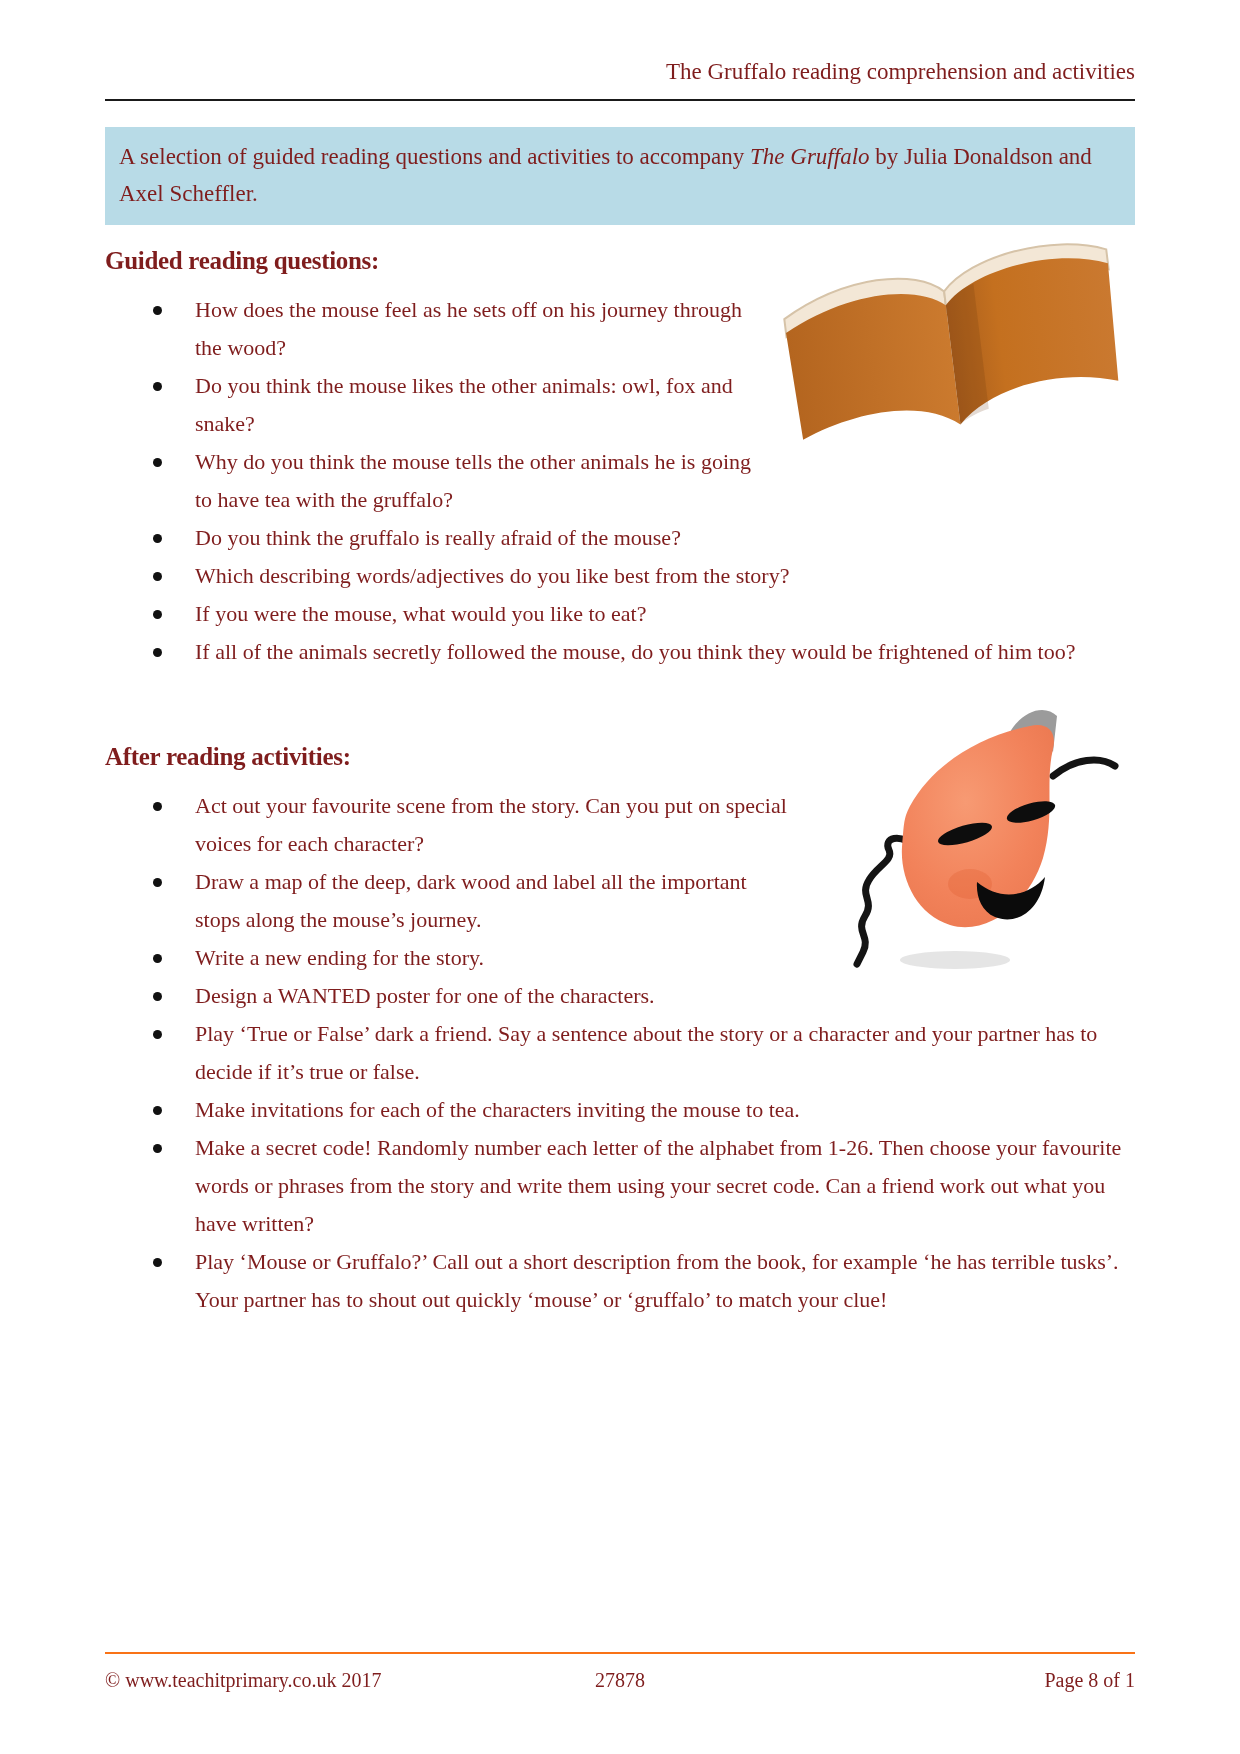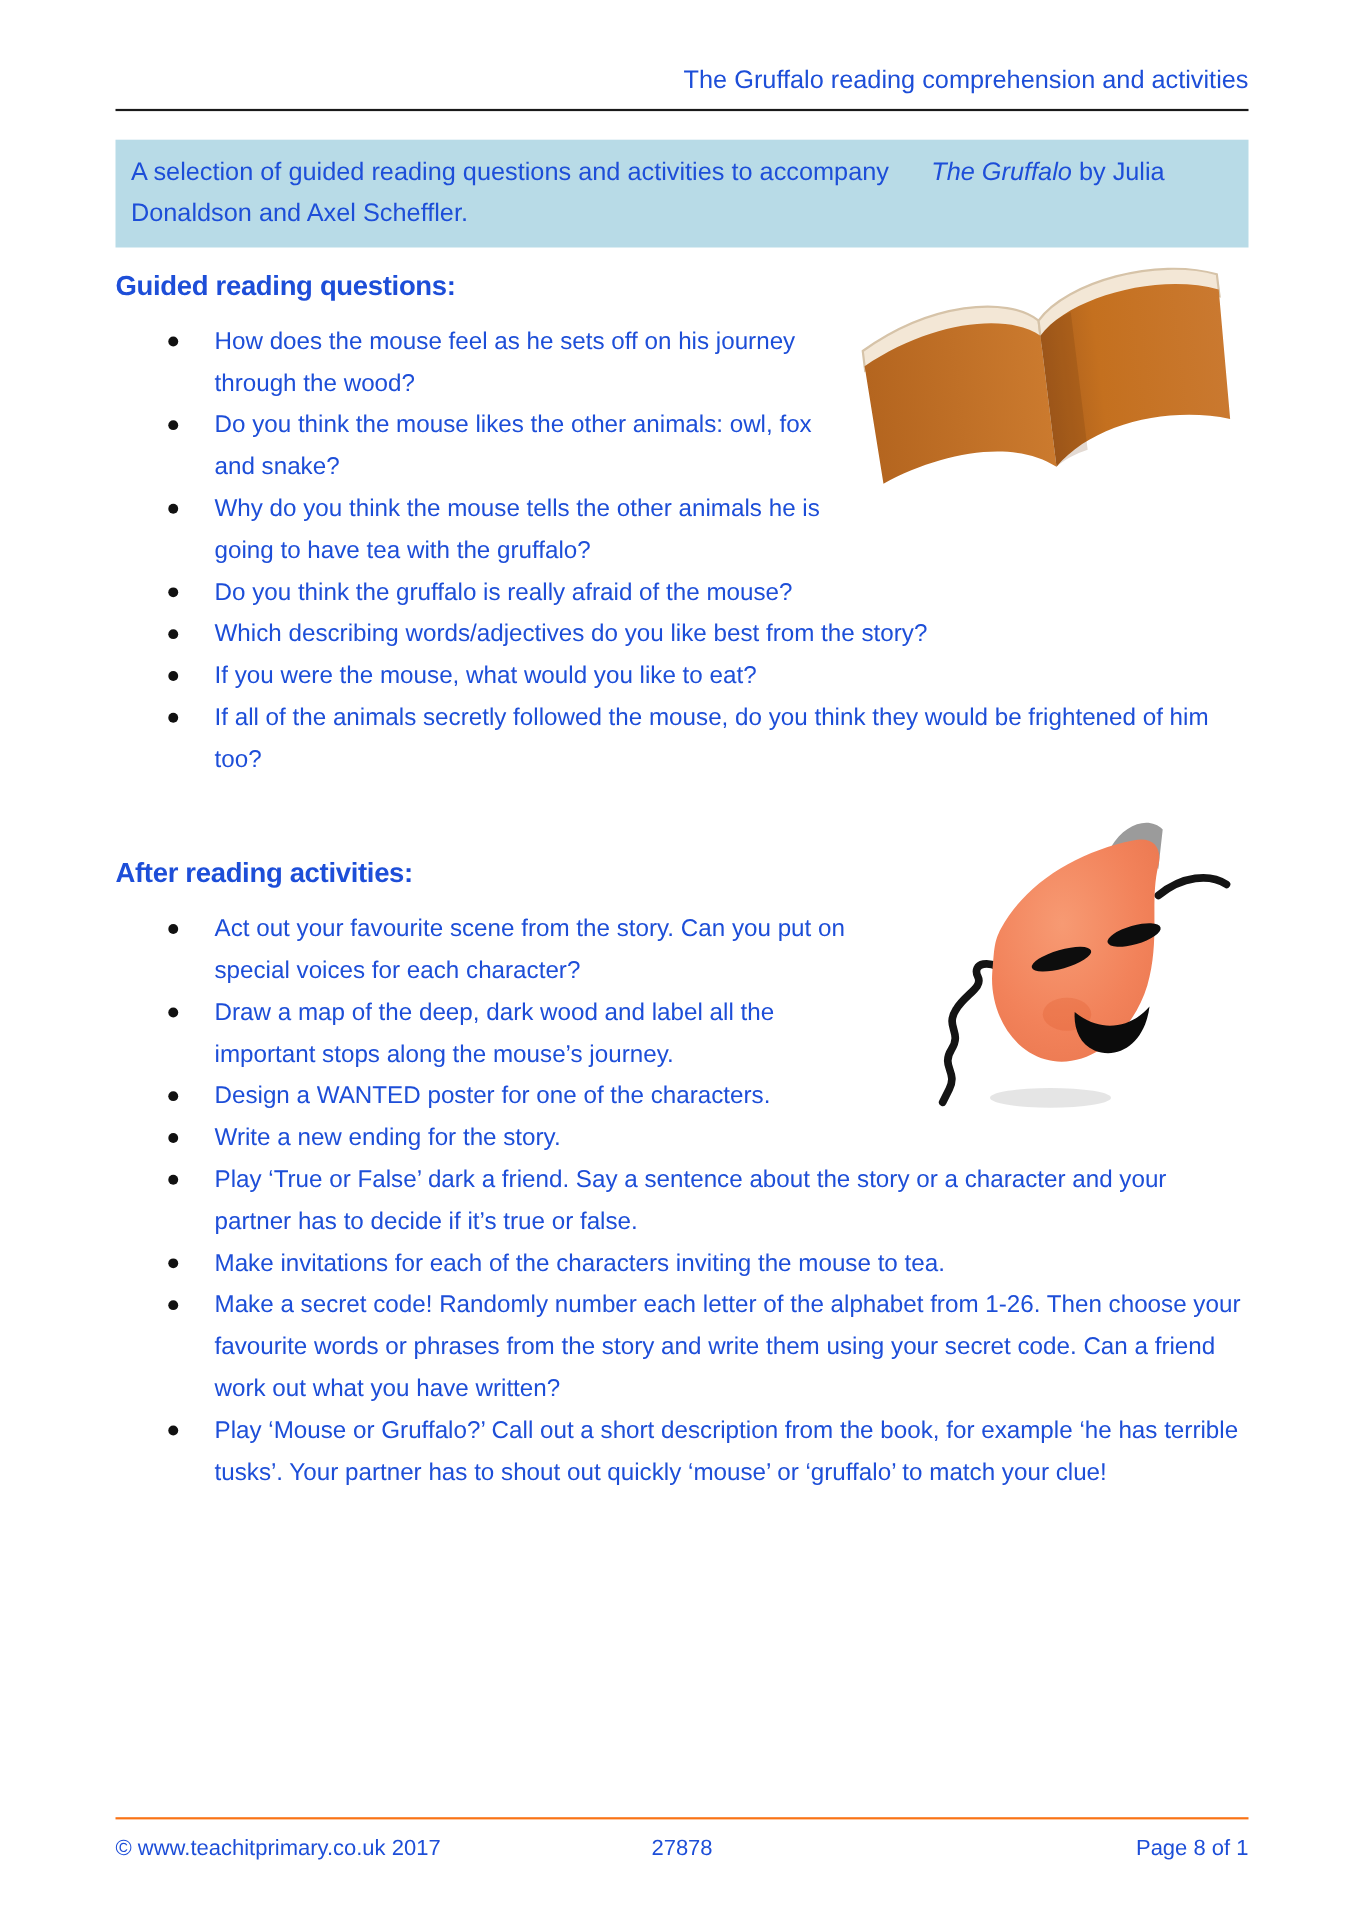--- a/index.html
+++ b/index.html
@@ -1,40 +1,40 @@
 <!DOCTYPE html>
 <html><head>
 <meta charset="utf-8">
 <title>The Gruffalo reading comprehension and activities</title>
 <style>
   html,body{margin:0;padding:0;background:#ffffff;}
   .page{
     position:relative;
     width:1240px;height:1754px;
     background:#ffffff;
-    color:#1d4ed8;
-    font-family:Liberation Sans, sans-serif;
+    color:#7f1d1d;
+    font-family:Liberation Serif, serif;
     overflow:hidden;
   }
   .content{padding:58px 105px 0 105px;}
   .header-title{
     text-align:right;
     font-size:23px;
     line-height:28px;
     padding-bottom:13px;
   }
   .rule{border-top:2px solid #1a1a1a;height:0;}
   .intro{
     background:#b8dbe7;
     margin:26px 0 0 0;
     padding:11px 14px 13px 14px;
     font-size:23px;
     line-height:37px;
   }
-  .intro em{font-style:italic;margin-left:32px;}
+  .intro em{font-style:italic;}
   section{display:block;}
   .sec-questions{margin-top:20px;}
   .sec-activities{margin-top:70px;}
   h2{
     margin:0;
     font-size:25px;
     line-height:31px;
     font-weight:bold;
     letter-spacing:-0.3px;
   }
@@ -146,22 +146,22 @@
             <ellipse cx="160" cy="148" rx="28" ry="8.5" transform="rotate(-16 160 148)"></ellipse>
             <ellipse cx="226" cy="126" rx="25" ry="8.5" transform="rotate(-16 226 126)"></ellipse>
           </g>
           <path d="M172,196 C196,216 224,210 240,191 C236,224 212,240 190,231 C176,225 171,210 172,196 Z" fill="#0b0b0b"></path>
         </svg>
       </div>
       <h2>After reading activities:</h2>
       <ul>
         <li>Act out your favourite scene from the story. Can you put on special voices for each character?</li>
         <li>Draw a map of the deep, dark wood and label all the important stops along the mouse’s journey.</li>
+        <li>Write a new ending for the story.</li>
         <li>Design a WANTED poster for one of the characters.</li>
-        <li>Write a new ending for the story.</li>
         <li>Play ‘True or False’ dark a friend. Say a sentence about the story or a character and your partner has to decide if it’s true or false.</li>
         <li>Make invitations for each of the characters inviting the mouse to tea.</li>
         <li>Make a secret code! Randomly number each letter of the alphabet from 1-26. Then choose your favourite words or phrases from the story and write them using your secret code. Can a friend work out what you have written?</li>
         <li>Play ‘Mouse or Gruffalo?’ Call out a short description from the book, for example ‘he has terrible tusks’. Your partner has to shout out quickly ‘mouse’ or ‘gruffalo’ to match your clue!</li>
       </ul>
     </section>
 
   </div>
 
   <div class="footer">

